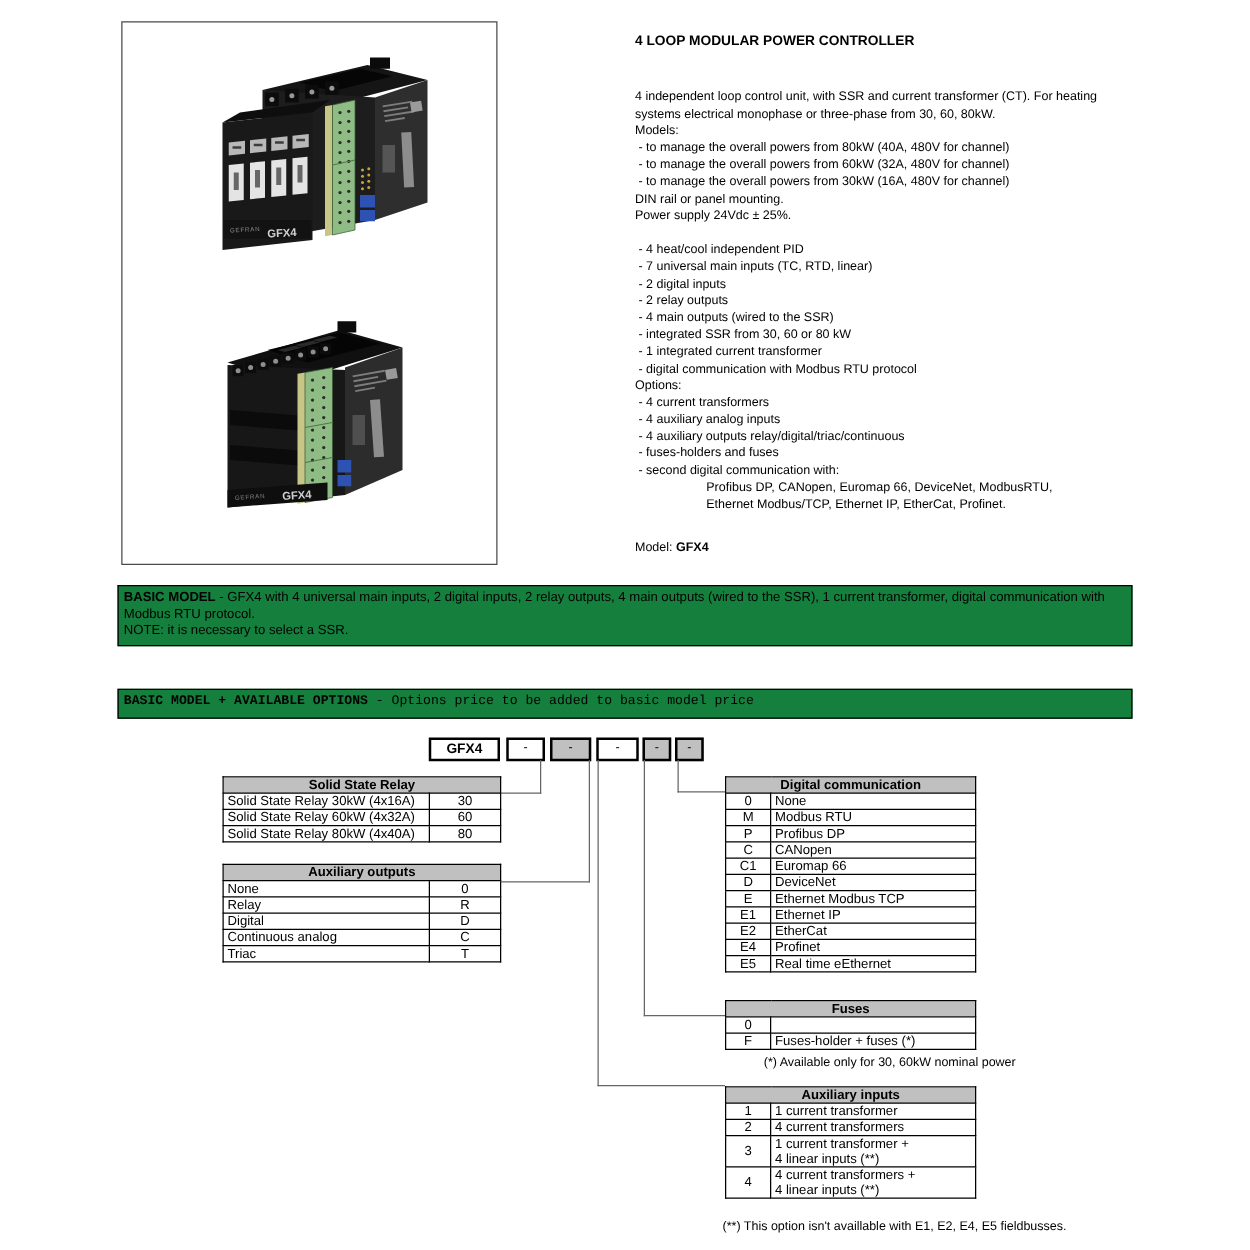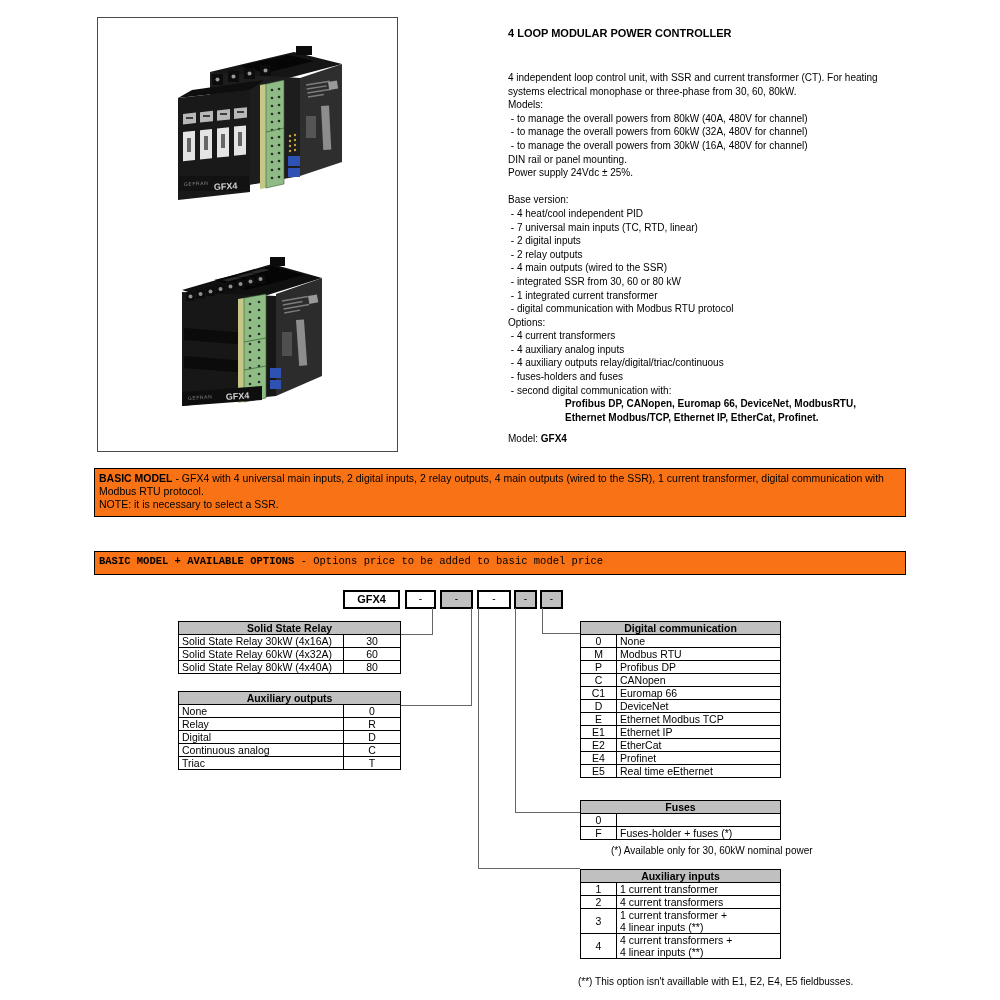--- a/index.html
+++ b/index.html
@@ -13,26 +13,26 @@
   
   .photo-frame { position:absolute; left:97px; top:17px; width:301px; height:435px;
     border:1px solid #4a4a4a; box-sizing:border-box; background:#fff; }
   .photo1 { position:absolute; left:50px; top:22px; }
   .photo2 { position:absolute; left:46px; top:232px; }
 
   
   .page-title { position:absolute; left:508px; top:27px; font-size:11px; font-weight:bold; white-space:pre; }
   .desc { position:absolute; left:508px; top:71px; font-size:10px; line-height:13.6px; }
   .desc-line { white-space:pre; min-height:13.6px; }
-  .desc-line[data-idx="24"], .desc-line[data-idx="25"] { padding-left:57px;font-weight:bold; }
+  .desc-line[data-idx="24"], .desc-line[data-idx="25"] { padding-left:57px; }
   .model-line { position:absolute; left:508px; top:433px; font-size:10px; }
 
   
   .note-box { position:absolute; left:94px; width:812px; border:1px solid #000; box-sizing:border-box;
-    font-size:10.5px; line-height:13px; padding:3px 4px; background:#f97316; }
+    font-size:10.5px; line-height:13px; padding:3px 4px; background:#15803d; }
   .note-box.basic { top:468px; height:49px; }
   .note-box.options { top:551px; height:24px; padding-top:3px;font-family:Liberation Mono, monospace; }
 
   
   .code-box { position:absolute; top:590px; height:19px; box-sizing:border-box; border:2px solid #000;
     background:#fff; font-size:10px; text-align:center; line-height:14px; }
   .code-box.gray { background:#c0c0c0; }
   .model-box { left:343px; width:57px; font-weight:bold; font-size:11px; }
   .cb1 { left:405px; width:31px; }
   .cb2 { left:440px; width:33px; }
@@ -264,21 +264,20 @@
 
   <div class="desc-line" data-idx="0">4 independent loop control unit, with SSR and current transformer (CT). For heating</div>
       <div class="desc-line" data-idx="1">systems electrical monophase or three-phase from 30, 60, 80kW.</div>
       <div class="desc-line" data-idx="2">Models:</div>
       <div class="desc-line" data-idx="3"> - to manage the overall powers from 80kW (40A, 480V for channel)</div>
       <div class="desc-line" data-idx="4"> - to manage the overall powers from 60kW (32A, 480V for channel)</div>
       <div class="desc-line" data-idx="5"> - to manage the overall powers from 30kW (16A, 480V for channel)</div>
       <div class="desc-line" data-idx="6">DIN rail or panel mounting.</div>
       <div class="desc-line" data-idx="7">Power supply 24Vdc ± 25%.</div>
       <div class="desc-line" data-idx="8"></div>
-      <div class="desc-line" data-idx="9">Base version:</div>
       <div class="desc-line" data-idx="10"> - 4 heat/cool independent PID</div>
       <div class="desc-line" data-idx="11"> - 7 universal main inputs (TC, RTD, linear)</div>
       <div class="desc-line" data-idx="12"> - 2 digital inputs</div>
       <div class="desc-line" data-idx="13"> - 2 relay outputs</div>
       <div class="desc-line" data-idx="14"> - 4 main outputs (wired to the SSR)</div>
       <div class="desc-line" data-idx="15"> - integrated SSR from 30, 60 or 80 kW</div>
       <div class="desc-line" data-idx="16"> - 1 integrated current transformer</div>
       <div class="desc-line" data-idx="17"> - digital communication with Modbus RTU protocol</div>
       <div class="desc-line" data-idx="18">Options:</div>
       <div class="desc-line" data-idx="19"> - 4 current transformers</div>

